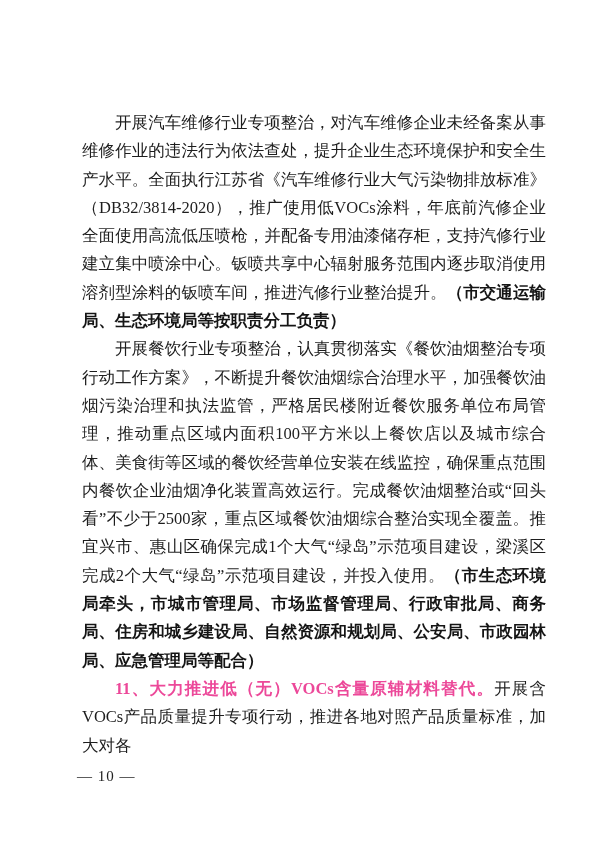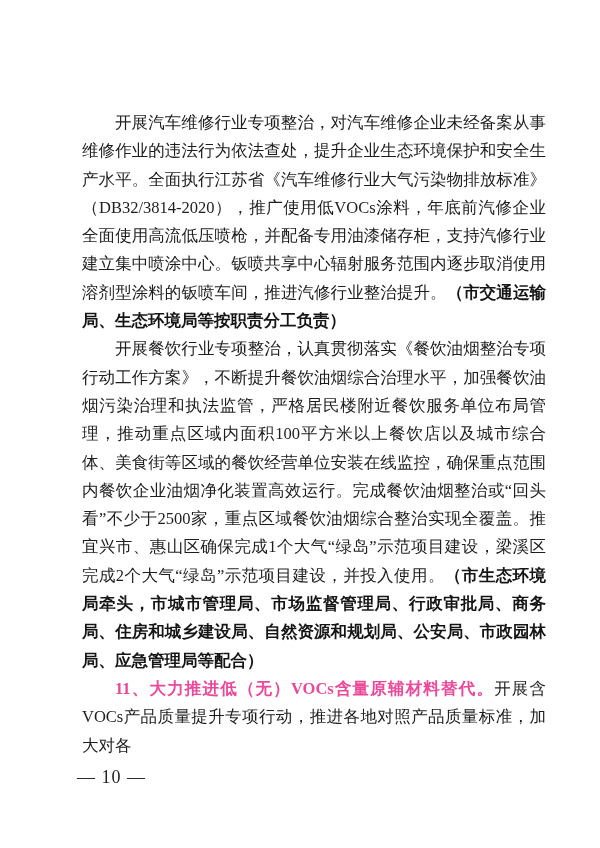--- a/index.html
+++ b/index.html
@@ -41,21 +41,21 @@
   .item-heading {
     font-weight: 700;
     color: #ec4899;
   }
   .page-footer {
     position: absolute;
     left: 77px;
     top: 767px;
   }
   .page-number {
-    font-size: 18px;
+    font-size: 15px;
     color: #222222;
     letter-spacing: 1px;
     white-space: pre;
   }
 </style>
 </head>
 <body>
 
 <div class="page">
 

